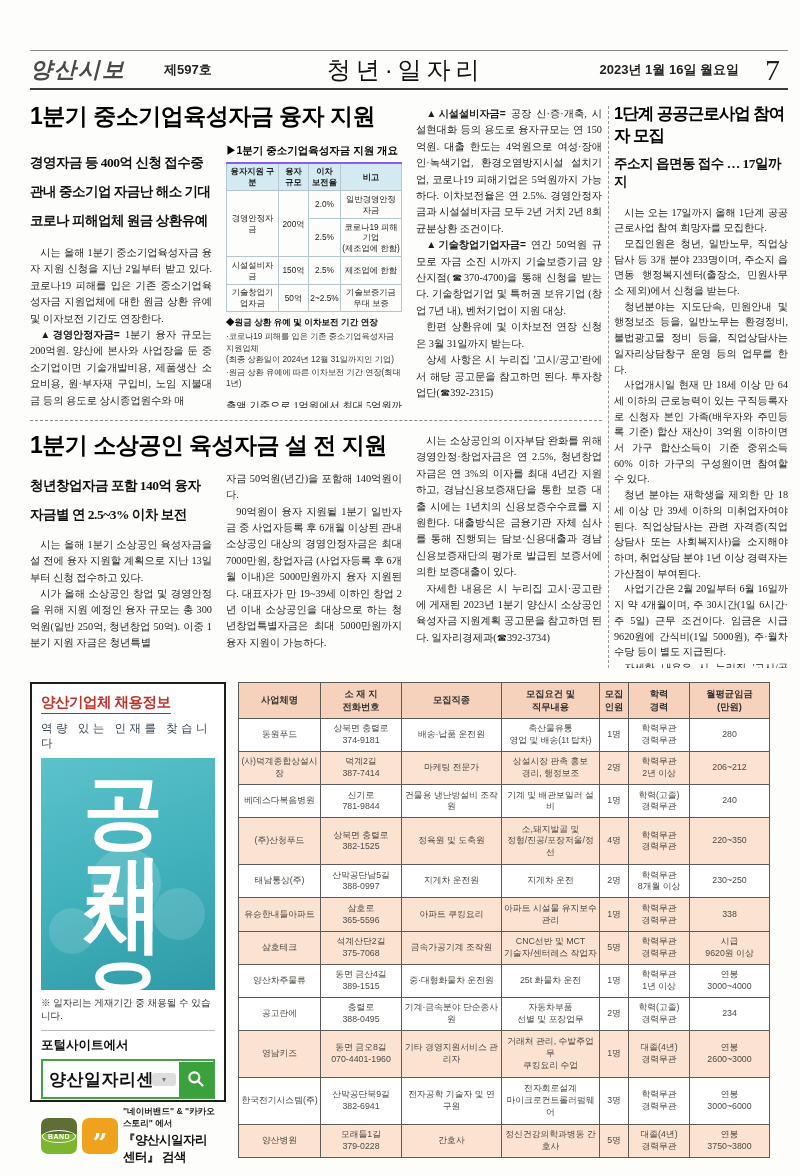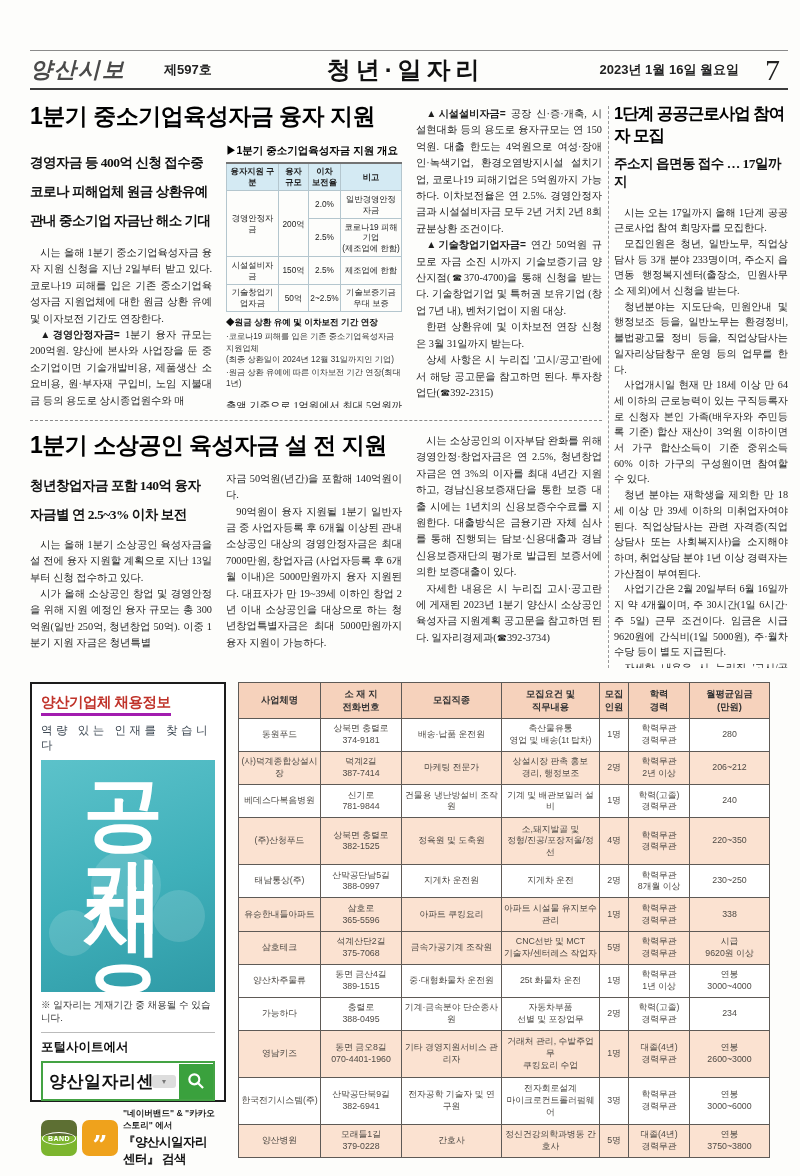--- a/index.html
+++ b/index.html
@@ -13,21 +13,21 @@
   .masthead {
     margin:50px 12px 0 30px; height:40px;
     border-top:1px solid #8a8a8a; border-bottom:2.5px solid #3c3c3c;
     display:flex; align-items:center;
   }
   .mh-logo { font-family:"DejaVu Serif",serif; font-weight:bold; font-style:italic;
     font-size:22px; color:#4a4a4a; letter-spacing:2px; }
   .mh-issue { font-family:"Liberation Sans",sans-serif; font-weight:bold;
     font-size:13px; color:#222; margin-left:38px; }
   .mh-section { flex:1; text-align:center; font-family:"Liberation Sans",sans-serif;
-    font-weight:bold; font-size:24px; letter-spacing:5px; color:#111; }
+    font-weight:normal; font-size:24px; letter-spacing:5px; color:#111; }
   .mh-date { font-family:"Liberation Sans",sans-serif; font-weight:bold;
     font-size:13px; color:#222; margin-right:26px; }
   .mh-page { font-family:"Liberation Serif",serif; font-size:30px; color:#222; padding-right:8px; }
   
   .top-wrap { display:flex; margin:12px 12px 0 30px; height:566px; overflow:hidden; }
   .left-zone { width:572px; }
   .vsep { border-left:1px dashed #999; margin:4px 5px 0 6px; }
   .right-zone { width:175px; overflow:hidden; }
 
   .headline { font-family:"Liberation Sans","DejaVu Sans",sans-serif; font-weight:bold;
@@ -40,21 +40,21 @@
   .subheads { margin:8px 0 10px 0; }
   .subheads div { font-weight:bold; font-size:13.5px; line-height:29px; color:#111; letter-spacing:-0.5px; }
 
   .body-txt p { font-size:10.3px; line-height:16.4px; text-align:justify; text-indent:1em; color:#1c1c1c; }
   .body-txt p.noindent { text-indent:0; }
   .tri { font-family:"Liberation Sans",sans-serif; font-weight:bold; font-size:10.2px; }
 
   
   .info-box { margin-top:4px; }
   .info-title { font-family:"Liberation Sans",sans-serif; font-weight:bold; font-size:10.5px; color:#000; margin-bottom:4px; }
-  table.ov { border-collapse:collapse; width:176px; border-top:2px solid #737373; }
+  table.ov { border-collapse:collapse; width:176px; border-top:2px solid #8b5cf6; }
   table.ov th, table.ov td { border:1px solid #b4c6ce; font-size:8.3px; text-align:center;
     padding:2.5px 1px; font-family:"Liberation Sans",sans-serif; color:#222; white-space:pre-line; line-height:1.3; }
   table.ov th { background:#d4eaf3; font-weight:bold; }
   .info-notes { margin-top:5px; }
   .info-notes .nt { font-family:"Liberation Sans",sans-serif; font-weight:bold; font-size:8.6px; color:#111; }
   .info-notes .nl { font-family:"Liberation Sans",sans-serif; font-size:8.2px; color:#333; white-space:pre-line; line-height:1.35; margin-top:2px; }
   .cont-txt { margin-top:9px; }
 
   .dash-sep { border-top:1px dashed #888; margin:12px 0 10px 0; }
 
@@ -63,21 +63,21 @@
     letter-spacing:-1px; color:#000; line-height:1.35; }
   .r-sub { font-weight:bold; font-size:13.5px; color:#111; margin-top:8px; letter-spacing:-0.5px; }
   .r-body { margin-top:14px; }
   .r-body p { font-size:10.2px; line-height:15.7px; text-align:justify; text-indent:1em; color:#1c1c1c; }
 
   
   .bottom-wrap { display:flex; gap:12px; margin:14px 12px 0 30px; }
   
   .promo { width:196px; height:420px; border:2px solid #1c1c1c; padding:9px 9px 6px 9px; background:#fff; }
   .promo-header { font-family:"Liberation Sans",sans-serif; font-weight:bold; font-size:14.5px;
-    color:#c0332a; border-bottom:3px solid #a21caf; display:inline-block; padding-bottom:1px; letter-spacing:-0.5px; }
+    color:#c0332a; border-bottom:1px solid #a21caf; display:inline-block; padding-bottom:1px; letter-spacing:-0.5px; }
   .promo-tag { font-family:"Liberation Sans",sans-serif; font-weight:normal; font-size:11.5px;
     color:#3c4752; letter-spacing:3.5px; margin-top:7px; }
   .poster { position:relative; margin-top:7px; height:232px; overflow:hidden;
     background:linear-gradient(160deg,#5cc2ca 0%,#3fb0ba 55%,#2f9aa6 100%); }
   .poster .p1 { position:absolute; top:14px; left:0; width:100%; text-align:center;
     font-family:"Liberation Sans",sans-serif; font-weight:bold; font-size:80px; color:#fff;
     letter-spacing:10px; line-height:1; }
   .poster .p2 { position:absolute; top:118px; left:0; width:100%; text-align:center;
     font-family:"Liberation Sans",sans-serif; font-weight:bold; font-size:80px; color:#fff;
     letter-spacing:10px; line-height:1; }
@@ -129,22 +129,22 @@
     <div class="left-zone">
 
       <article>
         <div class="art-flex">
           <div class="art1-left">
             <h1 class="headline">1분기 중소기업육성자금 융자 지원</h1>
             <div class="art-cols" style="margin-top:8px;">
               <div class="col-a body-txt" style="height:268px; overflow:hidden;">
                 <div class="subheads">
                   <div>경영자금 등 400억 신청 접수중</div>
+                  <div>관내 중소기업 자금난 해소 기대</div>
                   <div>코로나 피해업체 원금 상환유예</div>
-                  <div>관내 중소기업 자금난 해소 기대</div>
                 </div>
                 <p>시는 올해 1분기 중소기업육성자금 융자 지원 신청을 지난 2일부터 받고 있다. 코로나19 피해를 입은 기존 중소기업육성자금 지원업체에 대한 원금 상환 유예 및 이자보전 기간도 연장한다.</p>
                 <p><b class="tri">▲경영안정자금= </b><span>1분기 융자 규모는 200억원. 양산에 본사와 사업장을 둔 중소기업이면 기술개발비용, 제품생산 소요비용, 원·부자재 구입비, 노임 지불대금 등의 용도로 상시종업원수와 매</span></p>
               </div>
               <div class="col-b" style="height:268px; overflow:hidden;">
                 <div class="info-box">
                   <div class="info-title">▶1분기 중소기업육성자금 지원 개요</div>
                   <table class="ov">
                     <tbody>
                         <tr>
@@ -406,21 +406,21 @@
 389-1515</td>
             <td>중·대형화물차 운전원</td>
             <td>25t 화물차 운전</td>
             <td>1명</td>
             <td>학력무관
 1년 이상</td>
             <td>연봉
 3000~4000</td>
           </tr>
           <tr>
-            <td>가능하다</td>
+            <td>공고란에</td>
             <td>충렬로
 388-0495</td>
             <td>기계·금속분야 단순종사원</td>
             <td>자동차부품
 선별 및 포장업무</td>
             <td>2명</td>
             <td>학력(고졸)
 경력무관</td>
             <td>234</td>
           </tr>

